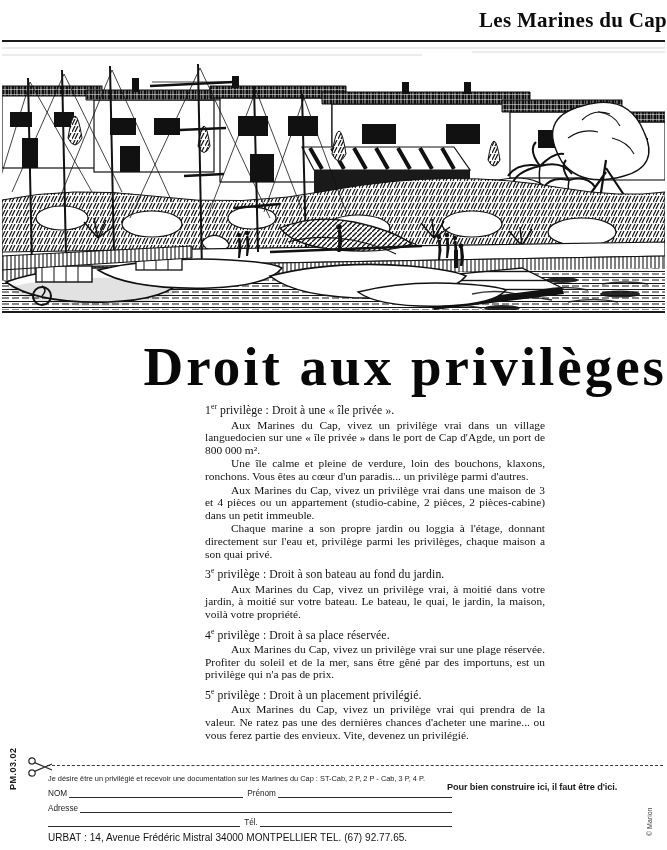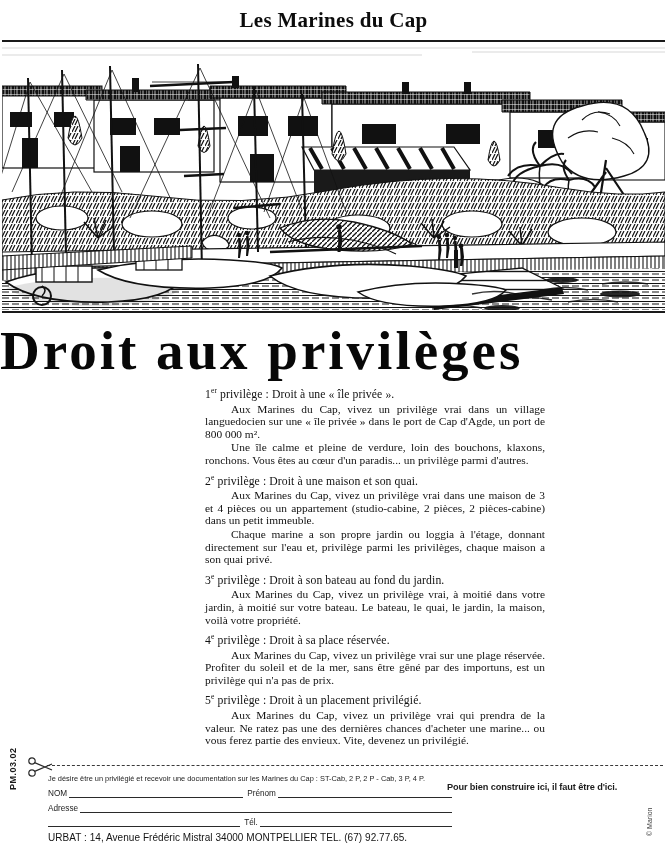--- a/index.html
+++ b/index.html
@@ -14,21 +14,21 @@
     font-family: "Liberation Serif", serif;
     color: #111;
     overflow: hidden;
   }
 
   
   .masthead {
     height: 40px;
     display: flex;
     align-items: center;
-    justify-content: center;
+    justify-content: flex-end;
   }
   .masthead-title {
     font-family: "Liberation Serif", serif;
     font-weight: bold;
     font-size: 21px;
     letter-spacing: 0.3px;
     color: #0c0c0c;
   }
   .rule-top {
     height: 2px;
@@ -46,28 +46,29 @@
   }
   .illu-svg { display: block; width: 100%; height: 100%; }
   .rule-bottom {
     height: 2px;
     background: #1a1a1a;
     margin: 1px 2px 0 2px;
   }
 
   
   .headline {
-    text-align: left;
+    text-align: right;
     font-family: "Liberation Serif", serif;
     font-weight: bold;
     font-size: 55px;
     line-height: 60px;
     letter-spacing: 3px;
-    padding-top: 8px;
+    padding-top: 24px;
     color: #080808;
+    margin-left: 12px;
   }
 
   
   .copy {
     width: 340px;
     margin: 8px auto 0 205px;
     font-size: 11.4px;
     line-height: 12.6px;
     text-align: justify;
     color: #121212;
@@ -466,21 +467,20 @@
 <div class="rule-bottom"></div>
 
 <div class="headline">Droit aux privilèges</div>
 
 <div class="copy">
 
   <div class="sec-head first"><span>1</span><sup>er</sup><span> privilège : Droit à une « île privée ».</span></div>
   <p class="para">Aux Marines du Cap, vivez un privilège vrai dans un village languedocien sur une « île privée » dans le port de Cap d'Agde, un port de 800 000 m².</p>
   <p class="para">Une île calme et pleine de verdure, loin des bouchons, klaxons, ronchons. Vous êtes au cœur d'un paradis... un privilège parmi d'autres.</p>
 
-  <div class="sec-head"><span>2</span><sup>e</sup><span> privilège : Droit à une maison et son quai.</span></div>
   <p class="para">Aux Marines du Cap, vivez un privilège vrai dans une maison de 3 et 4 pièces ou un appartement (studio-cabine, 2 pièces, 2 pièces-cabine) dans un petit immeuble.</p>
   <p class="para">Chaque marine a son propre jardin ou loggia à l'étage, donnant directement sur l'eau et, privilège parmi les privilèges, chaque maison a son quai privé.</p>
 
   <div class="sec-head"><span>3</span><sup>e</sup><span> privilège : Droit à son bateau au fond du jardin.</span></div>
   <p class="para">Aux Marines du Cap, vivez un privilège vrai, à moitié dans votre jardin, à moitié sur votre bateau. Le bateau, le quai, le jardin, la maison, voilà votre propriété.</p>
 
   <div class="sec-head"><span>4</span><sup>e</sup><span> privilège : Droit à sa place réservée.</span></div>
   <p class="para">Aux Marines du Cap, vivez un privilège vrai sur une plage réservée. Profiter du soleil et de la mer, sans être gêné par des importuns, est un privilège qui n'a pas de prix.</p>
 
   <div class="sec-head"><span>5</span><sup>e</sup><span> privilège : Droit à un placement privilégié.</span></div>

